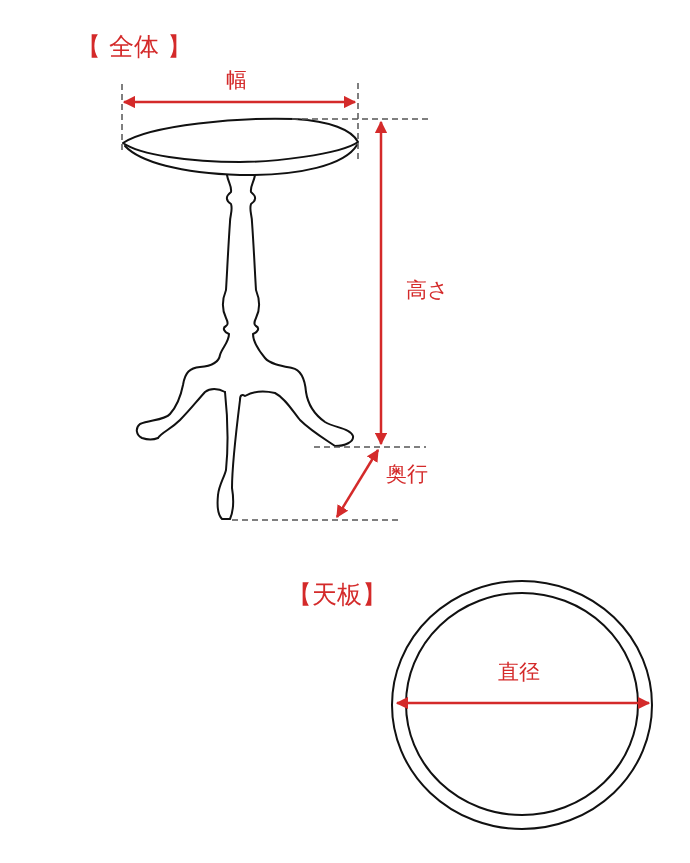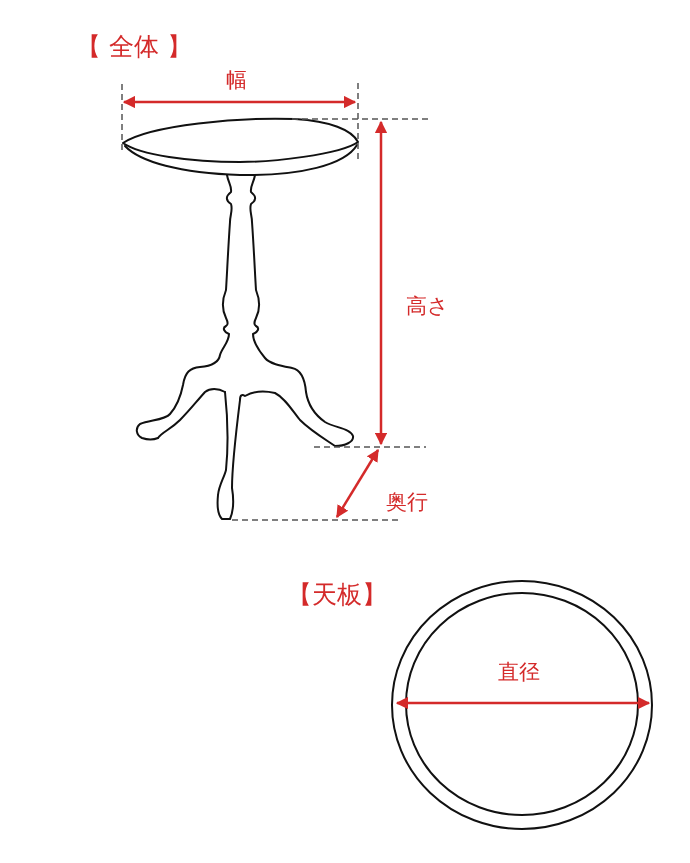--- a/index.html
+++ b/index.html
@@ -49,17 +49,17 @@
 
   <g fill="none" stroke="#111" stroke-width="2">
     <ellipse cx="522" cy="705" rx="130" ry="124"></ellipse>
     <ellipse cx="522" cy="704" rx="116" ry="111"></ellipse>
   </g>
   <line x1="397" y1="703" x2="649" y2="703" stroke="#d42a2a" stroke-width="2.5" marker-start="url(#arrowRed)" marker-end="url(#arrowRed)"></line>
 </svg>
 
 <div class="label section-title" style="left:32px; top:34px;margin-left:44px;">【 全体 】</div>
 <div class="label dim-label" style="left:226px; top:70px;">幅</div>
-<div class="label dim-label" style="left:406px; top:296px;">高さ</div>
-<div class="label dim-label" style="left:386px; top:492px;">奥行</div>
+<div class="label dim-label" style="left:406px; top:280px;">高さ</div>
+<div class="label dim-label" style="left:386px; top:464px;">奥行</div>
 
 <div class="label section-title" style="left:287px; top:582px;text-align:right;">【天板】</div>
 <div class="label dim-label" style="left:498px; top:662px;text-align:right;">直径</div>
 
 </body></html>

